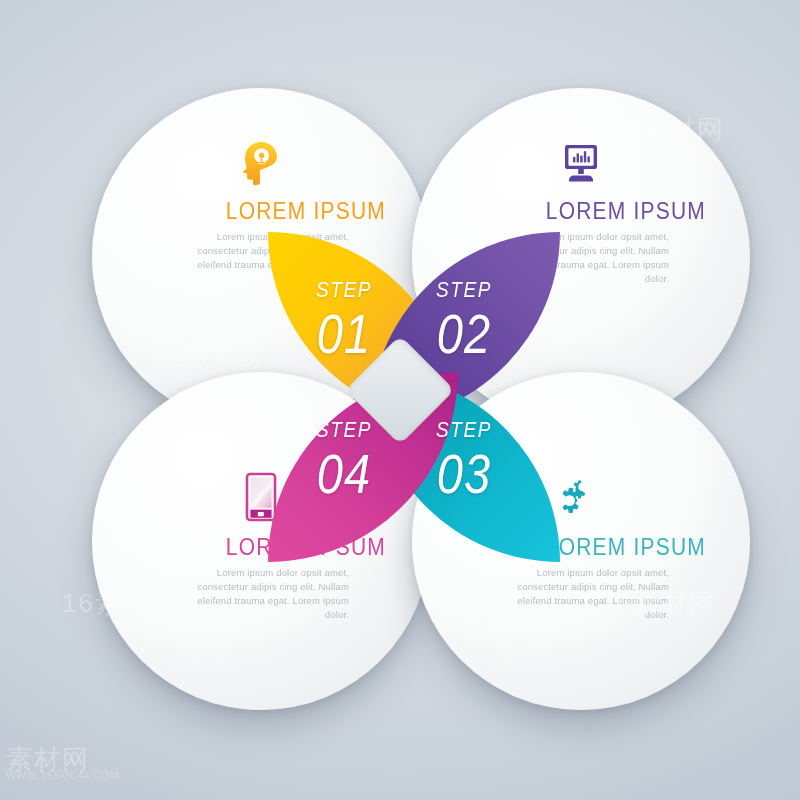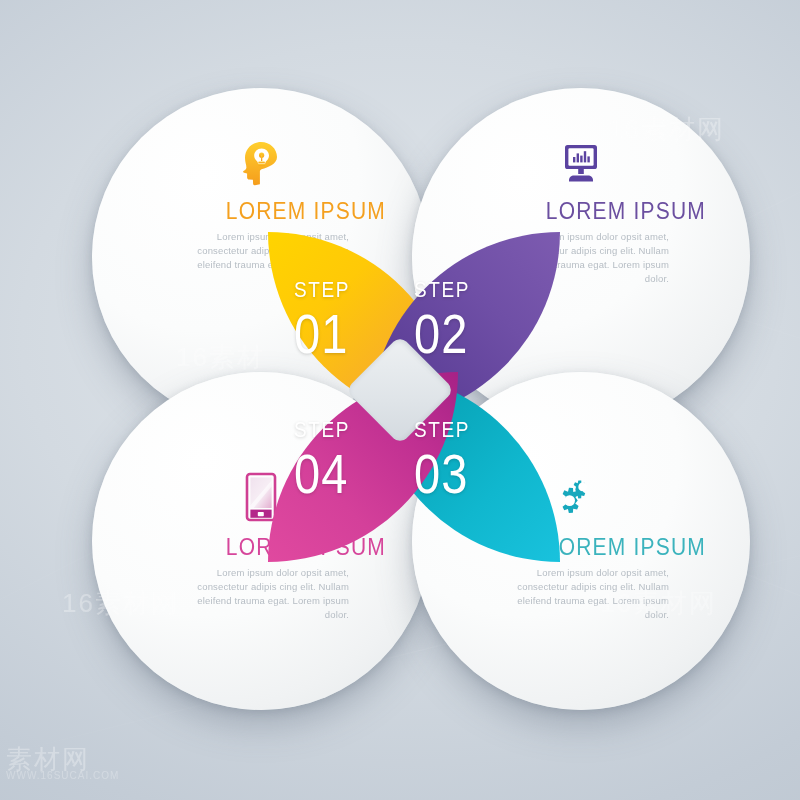--- a/index.html
+++ b/index.html
@@ -68,23 +68,24 @@
   #petal2{left:120px;top:12px;transform:scaleX(-1);}
   #petal2 .lens{background:linear-gradient(135deg,#7d5bb0 0%,#6f4fa6 38%,#60429a 70%,#523787 100%);}
   
   #petal4{left:18px;top:152px;transform:scaleY(-1);}
   #petal4 .lens{background:linear-gradient(135deg,#e0499f 0%,#d4409a 35%,#bf2f91 72%,#a62286 100%);}
   
   #petal3{left:120px;top:152px;transform:scale(-1,-1);}
   #petal3 .lens{background:linear-gradient(135deg,#19c2dd 0%,#10b7ce 36%,#09a6ba 72%,#0b97a8 100%);}
 
   .petal-label{
-    position:absolute;color:#ffffff;
+    position:absolute;text-align:center;color:#ffffff;
     width:100px;pointer-events:none;
     text-shadow:0 1px 3px rgba(0,0,0,.18);
+    font-style:italic;
   }
   .petal-label .s-word{
     display:block;font-size:19px;letter-spacing:1.6px;line-height:1;
     transform:scaleY(1.18);font-weight:400;
   }
   .petal-label .s-num{
     display:block;font-size:47px;line-height:1;margin-top:11px;
     letter-spacing:1px;transform:scaleY(1.18);font-weight:400;
   }
   #lab1{left:294px;top:280px;}

